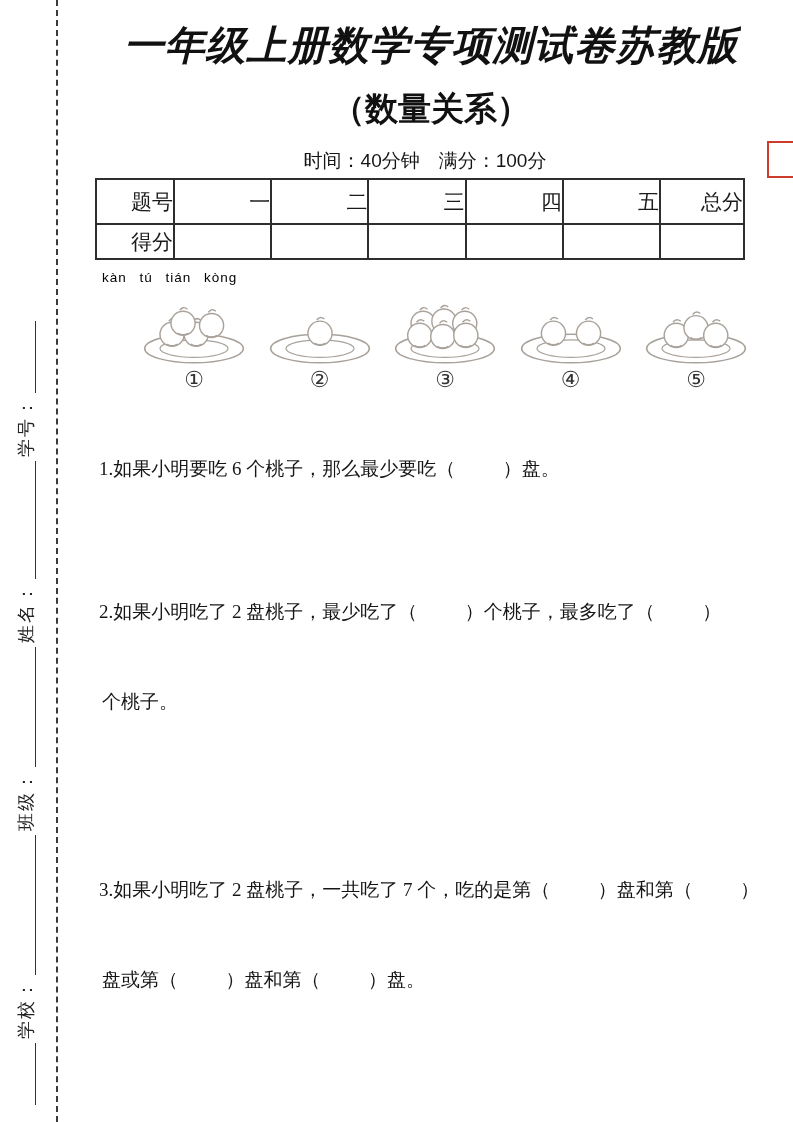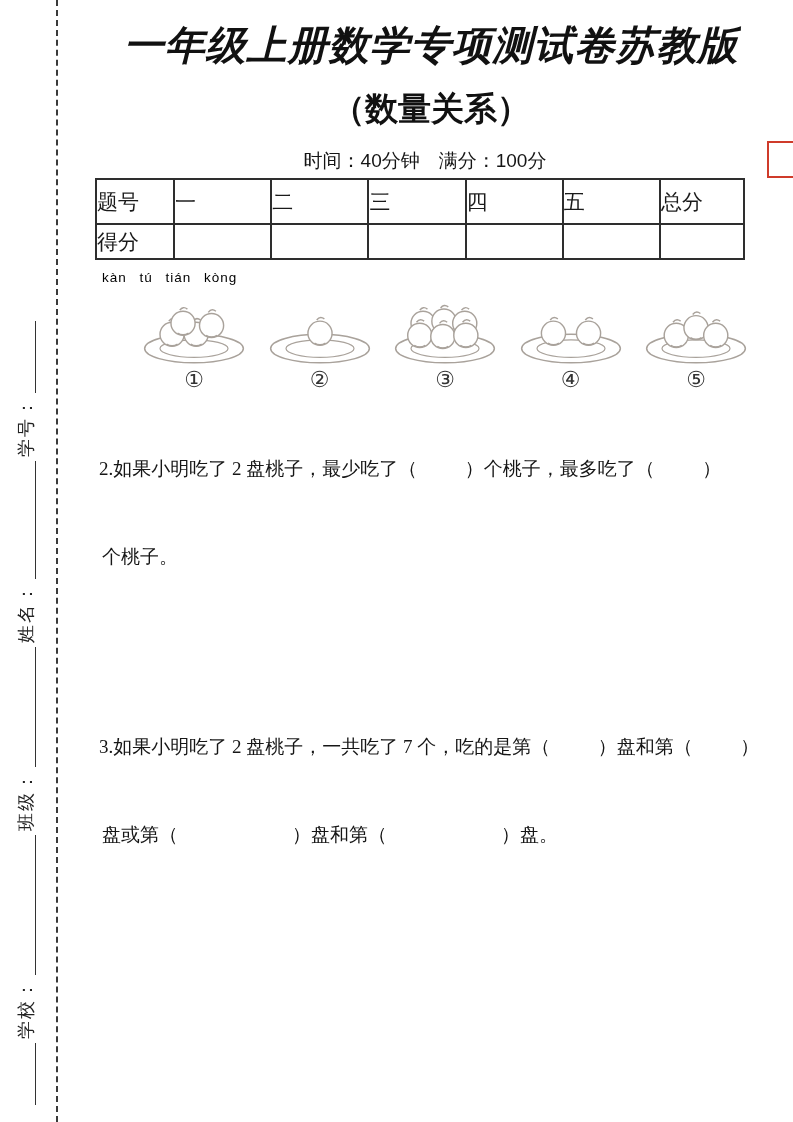--- a/index.html
+++ b/index.html
@@ -47,39 +47,39 @@
     font-family:Liberation Serif, serif;
     font-weight:bold; font-size:33px; text-align:center; margin-top:14px; color:#111;
   }
   .info-line {
     text-align:center; font-size:19px; margin:16px 12px 4px 0;
     font-family:"Liberation Sans","DejaVu Sans",sans-serif; color:#151515;
   }
 
   table.score { border-collapse:collapse; margin-left:15px; width:650px; table-layout:fixed; }
   table.score td {
-    border:2px solid #2e2e2e; text-align:left; font-size:21px;
+    border:2px solid #2e2e2e; text-align:right; font-size:21px;
     height:45px; color:#1a1a1a;
   }
   table.score tr.r2 td { height:35px; }
 
   .pinyin { color:#000000; font-size:13.5px; letter-spacing:1px; word-spacing:8px;
             margin:10px 0 0 22px; font-family:"Liberation Sans","DejaVu Sans",sans-serif; }
   .sec-head { font-size:21px; margin:2px 0 0 0; color:#111; }
   .sec-head .bold { font-weight:bold; letter-spacing:2px; }
   .sec-head .note { font-weight:normal; font-size:19px; letter-spacing:1px; }
 
   
   .plates-row { display:flex; justify-content:space-between; margin:12px 30px 0 58px; }
   .plate-fig { width:112px; text-align:center; }
   .plate-fig svg { display:block; margin:0 auto; }
   .plate-num { font-size:22px; color:#333; margin-top:2px; }
 
   .q { font-size:19px; line-height:45px; margin-top:8px; color:#161616; white-space:pre-wrap; }
-  .q .cont { display:block; margin-left:22px;font-family:Liberation Mono, monospace; }
+  .q .cont { display:block; margin-left:22px; }
 </style>
 </head>
 <body>
 
 <div class="fold-line"></div>
 <div class="sidebar">
   <div class="sidebar-rot">
     <span class="write-line wl-e"></span>
     <span class="sb-label">学校：</span>
     <span class="write-line wl-d"></span>
@@ -245,20 +245,23 @@
     <circle cx="68" cy="35" r="11"></circle>
     <path d="M 65 23 q 3 -4 7 -1" fill="none"></path>
     <path d="M 63 44 q 5 3 10 0" fill="none"></path>
   </g>
         </svg>
       <div class="plate-num">⑤</div>
     </div>
   </div>
 
   <div class="q">
+    <span>1.如果小明要吃 6 个桃子，那么最少要吃（          ）盘。</span>
+  </div>
+  <div class="q">
     <span>2.如果小明吃了 2 盘桃子，最少吃了（          ）个桃子，最多吃了（          ）</span>
     <span class="cont">个桃子。</span>
   </div>
   <div class="q">
     <span>3.如果小明吃了 2 盘桃子，一共吃了 7 个，吃的是第（          ）盘和第（          ）</span>
     <span class="cont">盘或第（          ）盘和第（          ）盘。</span>
   </div>
 
 </div>
 

